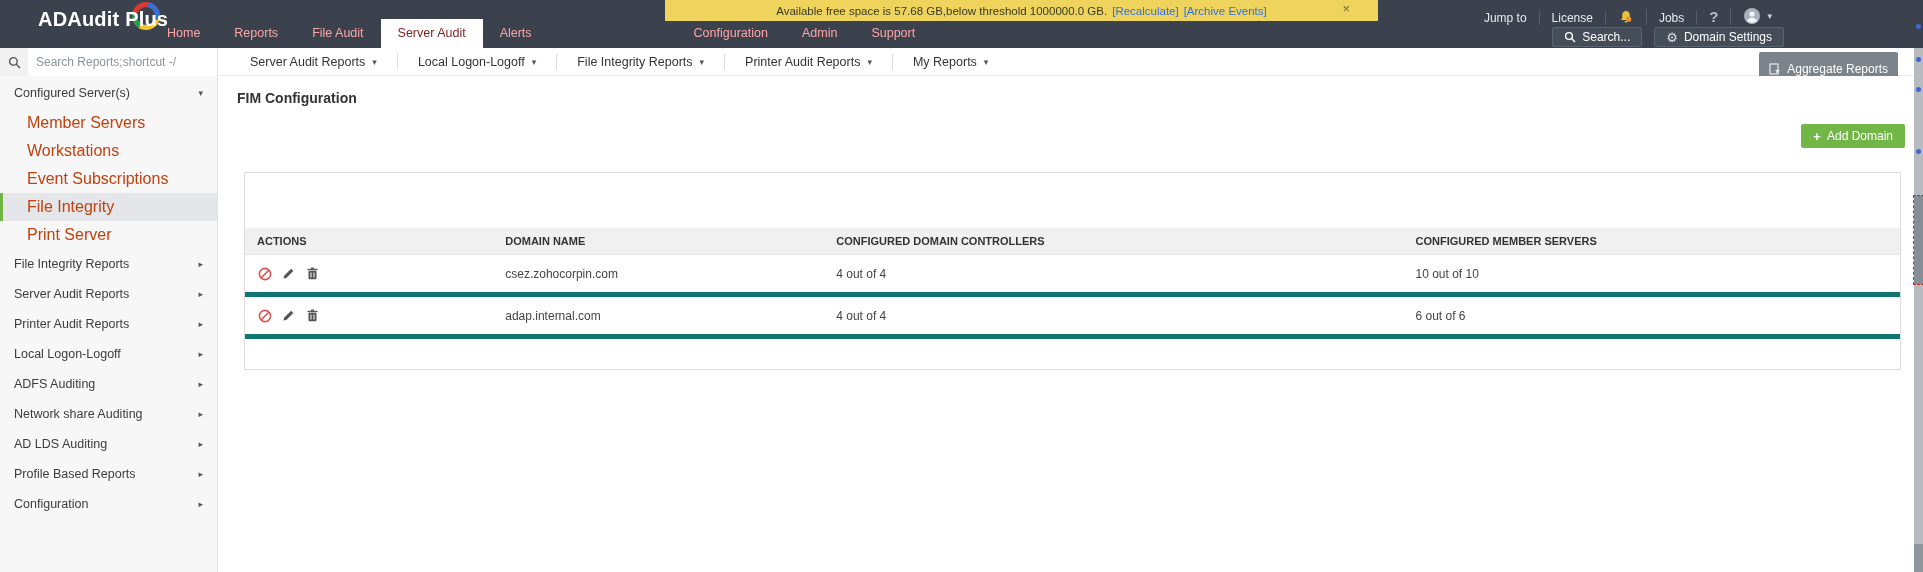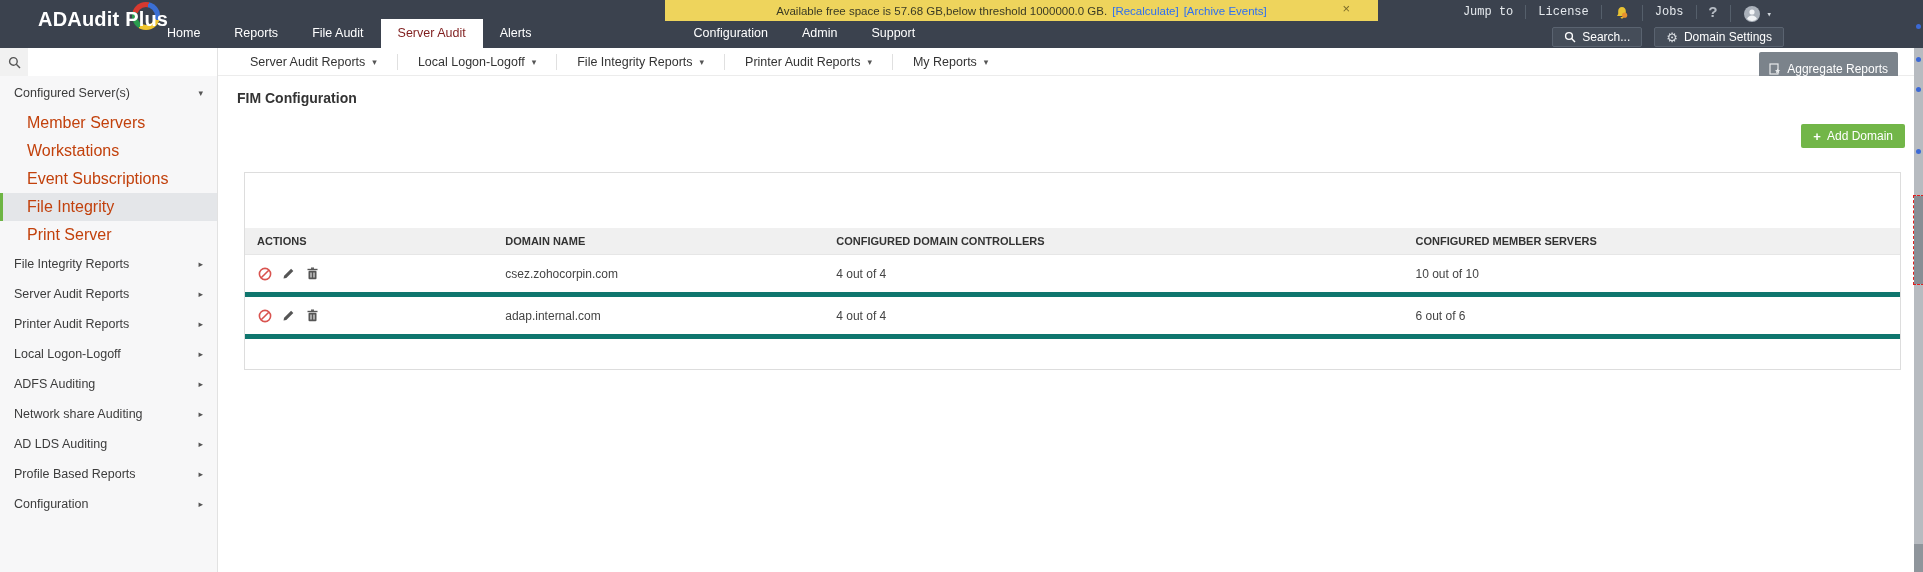--- a/index.html
+++ b/index.html
@@ -9,32 +9,32 @@
 
   
   .topbar { position:absolute; left:0; top:0; width:1914px; height:48px; background:#3b424e; }
   .logo { position:absolute; left:38px; top:8px; color:#fff; font-size:20px; font-weight:bold;
     letter-spacing:.2px; z-index:2; }
   .swirl { position:absolute; left:132px; top:2px; width:28px; height:28px; border-radius:50%;
     background:conic-gradient(from 210deg,#2a9d4e 0 22%,#d7392f 22% 45%,#3b6fd4 45% 72%,#f0c52e 72% 100%); z-index:1; }
   .swirl::after { content:""; position:absolute; inset:5px; background:#3b424e; border-radius:50%; }
 
   .tabs { position:absolute; left:150px; bottom:0; display:flex; align-items:flex-end; height:29px; }
-  .tab { height:29px; line-height:29px; padding:0 17px; font-size:12.5px; color:#ffffff; cursor:pointer; white-space:nowrap; }
+  .tab { height:29px; line-height:29px; padding:0 17px; font-size:12.5px; color:#fca5a5; cursor:pointer; white-space:nowrap; }
   .tab.active { background:#fff; color:#7f1d1d; }
   .tab.spacer-before { margin-left:128px; }
 
   
   .banner { position:absolute; left:665px; top:0; width:713px; height:21px; background:#eed45c;
     display:flex; align-items:center; justify-content:center; font-size:11.5px; color:#3a3a24; z-index:3; }
   .banner a { color:#2d6ff2; text-decoration:none; margin-left:5px; cursor:pointer; }
   .banner .close { position:absolute; right:28px; top:1px; color:#7a6a28; font-size:13px; cursor:pointer; }
 
   
-  .utils { position:absolute; right:130px; top:5px; display:flex; align-items:flex-start; height:20px; z-index:4;font-family:Liberation Mono, monospace; }
+  .utils { position:absolute; right:130px; top:5px; display:flex; align-items:flex-end; height:20px; z-index:4; }
   .utils .item { color:#e6eaee; font-size:12px; padding:0 12px; border-right:1px solid #555f6b; cursor:pointer; white-space:nowrap; display:flex; align-items:center;}
   .utils .item:last-child { border-right:none; }
   .help-glyph { color:#b6bcc4; font-size:15px; font-weight:bold; }
   .avatar-wrap { display:flex; align-items:center; gap:6px; }
   .caret { font-size:9px; color:#cfd4da; }
 
   .topbtns { position:absolute; right:130px; top:27px; display:flex; gap:12px; z-index:4; }
   .darkbtn { display:flex; align-items:center; gap:6px; background:#454d59; border:1px solid #5a6370;
     color:#fff; font-size:12px; padding:2px 11px; border-radius:2px; cursor:pointer; white-space:nowrap; height:20px;}
   .gear-glyph { font-size:13px; line-height:1; color:#d8dce1; }
@@ -163,20 +163,21 @@
   </div>
 
   <div class="subnav">
     <div class="sb-search">
       <span class="iconbox">
         <svg width="13" height="13" viewBox="0 0 13 13">
             <circle cx="5.4" cy="5.4" r="3.8" fill="none" stroke="#555" stroke-width="1.4"></circle>
             <line x1="8.3" y1="8.3" x2="12" y2="12" stroke="#555" stroke-width="1.4"></line>
           </svg>
       </span>
+      <input type="text" placeholder="Search Reports;shortcut -/" style="">
     </div>
     <div class="menus">
       <div class="menu">
         <span>Server Audit Reports</span>
         <span class="caret">▾</span>
       </div>
       <div class="menu">
         <span>Local Logon-Logoff</span>
         <span class="caret">▾</span>
       </div>

